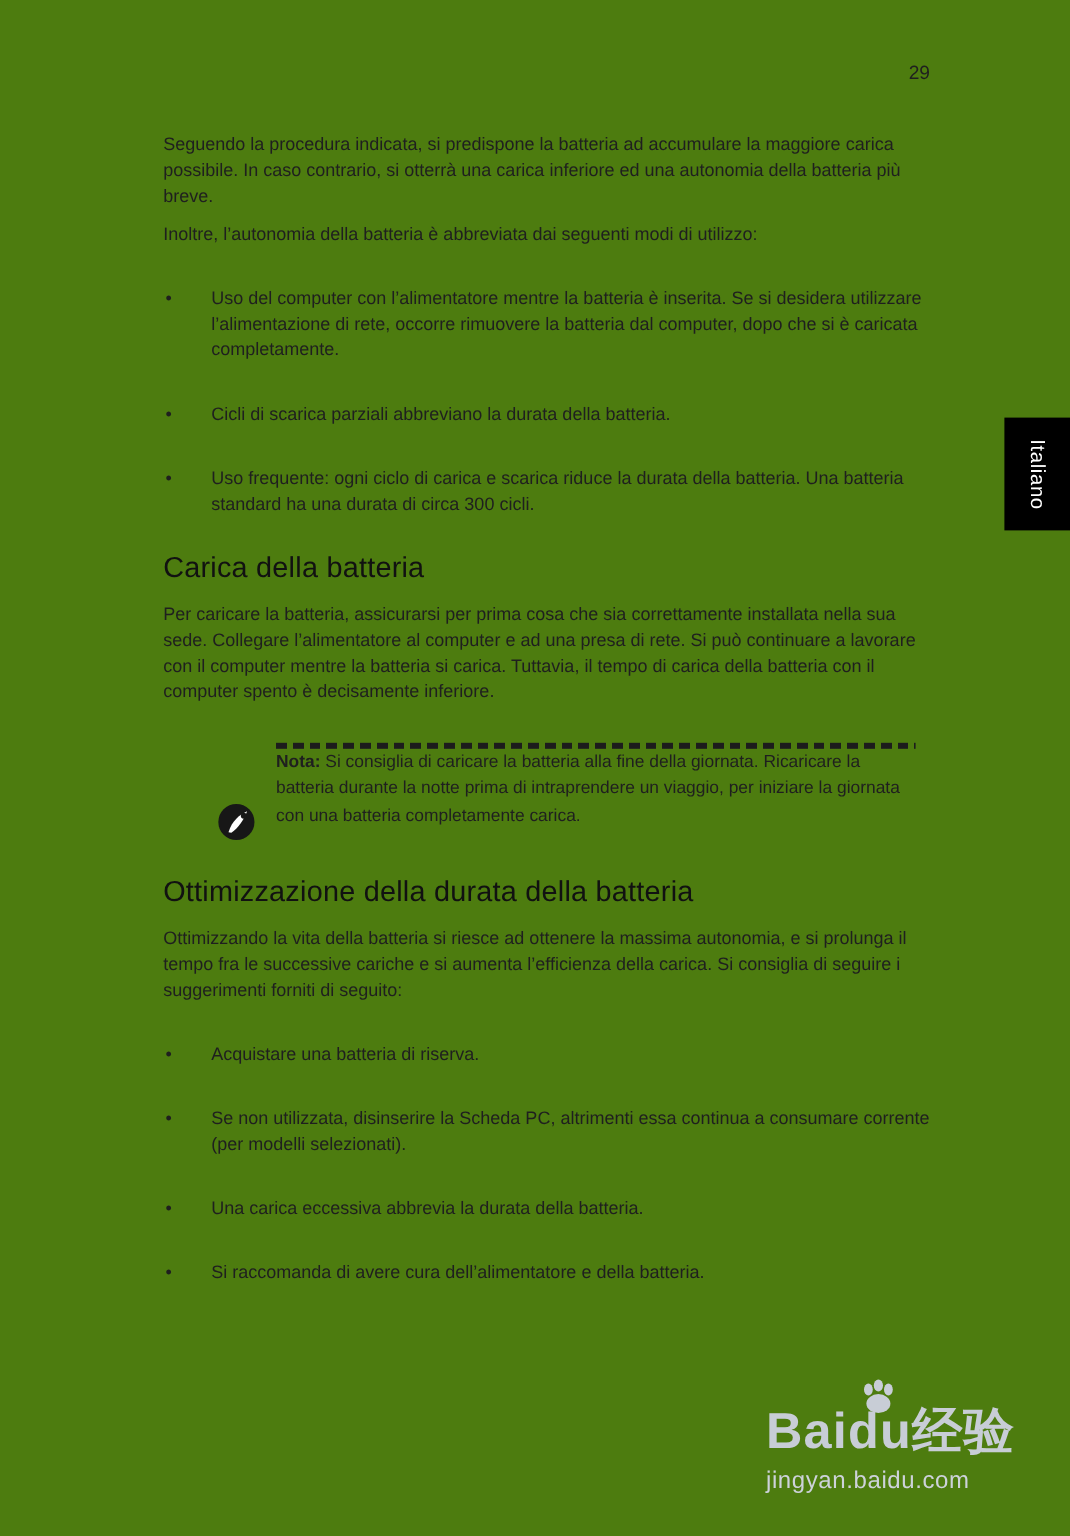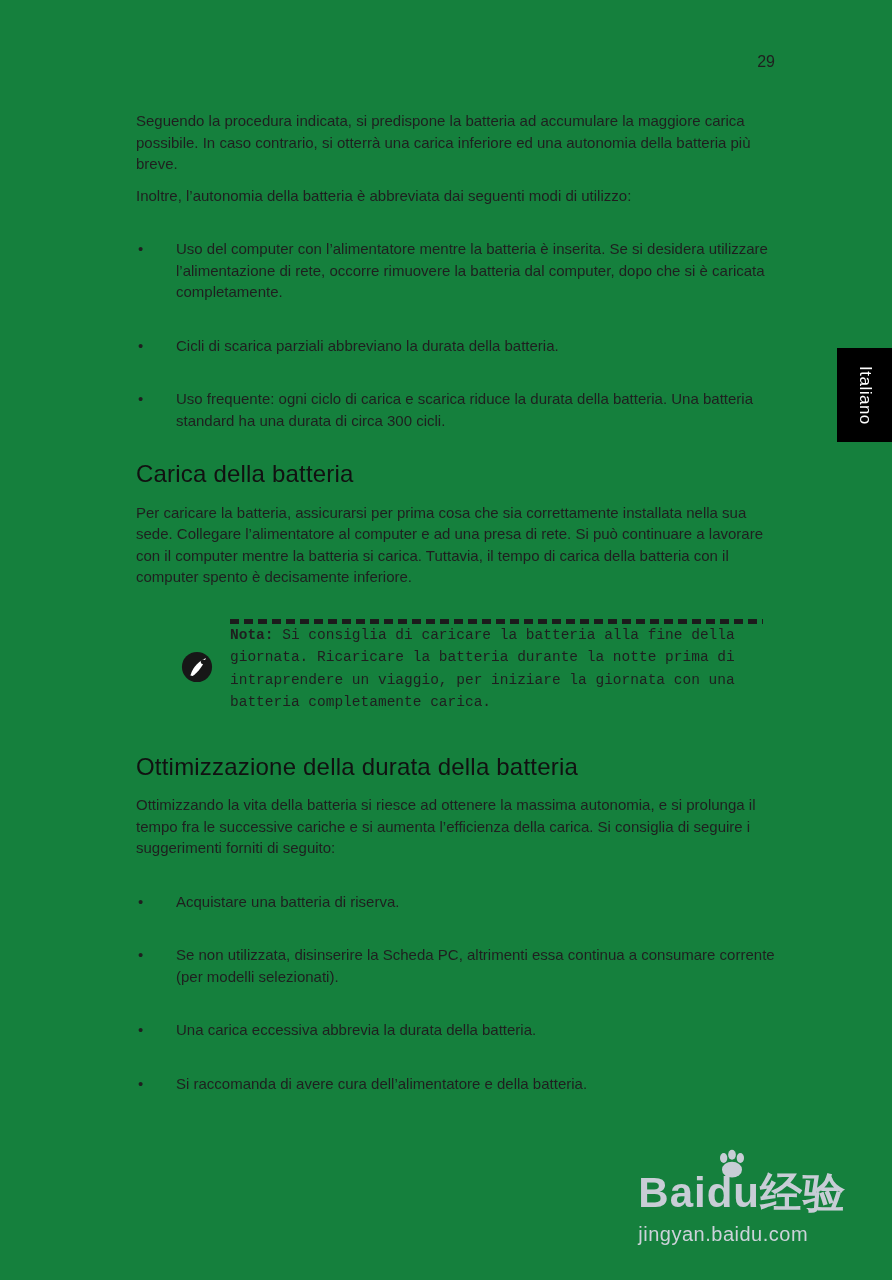--- a/index.html
+++ b/index.html
@@ -5,21 +5,21 @@
   * { box-sizing: border-box; margin: 0; padding: 0; }
   html, body { background: #ffffff; }
   body {
     font-family: "Liberation Sans", "DejaVu Sans", sans-serif;
     color: #1f1f1f;
   }
   .page {
     position: relative;
     width: 892px;
     height: 1280px;
-    background: #15803d;
+    background: #4d7c0f;
     overflow: hidden;
     margin: 0 auto;
   }
   .page-number {
     position: absolute;
     top: 53px;
     right: 117px;
     font-size: 16px;
     color: #1f1f1f;
   }
@@ -52,23 +52,22 @@
   }
   h1.section-title {
     font-size: 24px;
     font-weight: 400;
     color: #111111;
     margin: 32px 0 17px 0;
     letter-spacing: 0.2px;
   }
   .note {
     display: flex;
-    align-items: center;
+    align-items: flex-end;
     margin: 22px 0 24px 0;
-    font-family: Liberation Mono, monospace;
   }
   .note-icon {
     flex: none;
     width: 32px;
     height: 32px;
     margin-left: 45px;
   }
   .note-body {
     flex: 1;
     margin-left: 17px;

